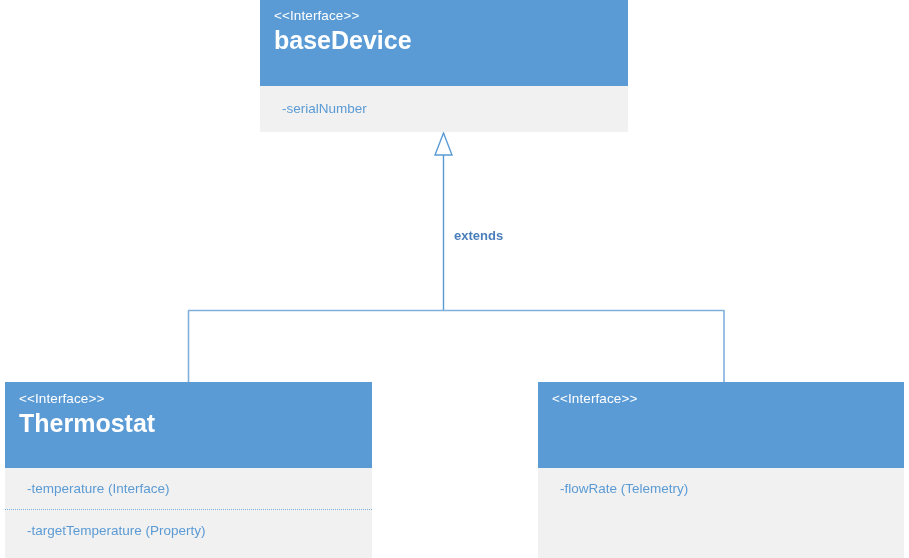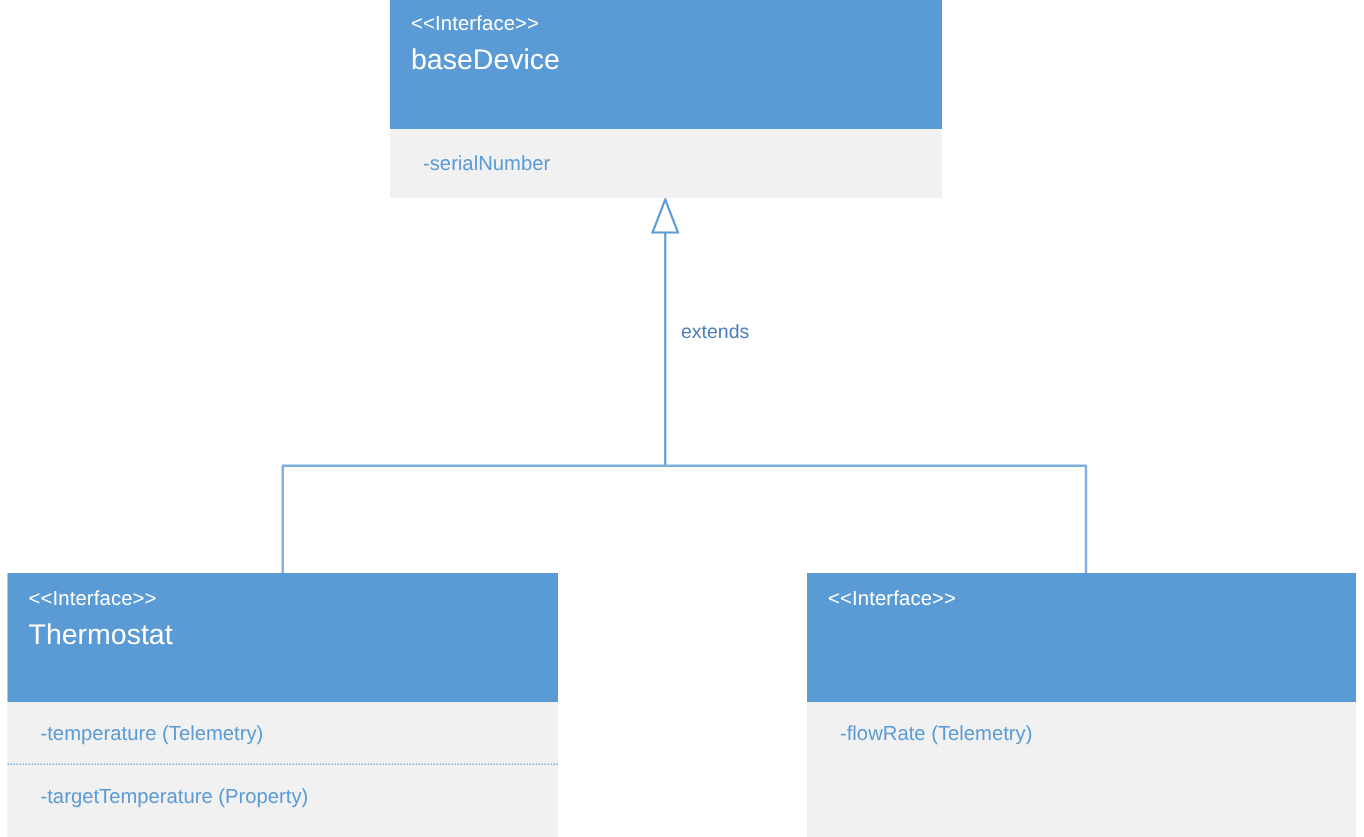--- a/index.html
+++ b/index.html
@@ -47,24 +47,25 @@
     padding: 6px 14px 16px 14px;
   }
   .uml-stereotype {
     font-size: 13.5px;
     line-height: 22px;
     color: #ffffff;
     letter-spacing: 0.1px;
     white-space: nowrap;
   }
   .uml-name {
-    font-size: 19px;
+    font-size: 25px;
     line-height: 27px;
     color: #ffffff;
     white-space: nowrap;
+    font-weight: bold;
   }
   .uml-body {
     box-sizing: border-box;
     background: #f1f1f1;
   }
   .uml-attr {
     box-sizing: border-box;
     font-size: 13.5px;
     line-height: 41px;
     height: 41px;
@@ -111,21 +112,22 @@
   
   .edge-label {
     position: absolute;
     font-size: 13px;
     line-height: 16px;
     color: #4a7ebb;
     white-space: nowrap;
   }
   #label-extends {
     left: 454px;
-    top: 213px;
+    top: 228px;
+    font-weight: bold;
   }
 </style>
 </head>
 <body>
 
 <div id="canvas">
 
   <svg id="connectors" viewBox="0 0 909 558" width="909" height="558">
 
     <polygon points="443.5,133 452,155 435,155" fill="#ffffff" stroke="#5b9bd5" stroke-width="1.4" stroke-linejoin="miter"></polygon>
@@ -150,21 +152,21 @@
       <div class="uml-attr">-serialNumber</div>
     </div>
   </div>
 
   <div class="uml-class" id="class-thermostat">
     <div class="uml-header">
       <div class="uml-stereotype">&lt;&lt;Interface&gt;&gt;</div>
       <div class="uml-name">Thermostat</div>
     </div>
     <div class="uml-body">
-      <div class="uml-attr">-temperature (Telemetry)</div>
+      <div class="uml-attr">-temperature (Interface)</div>
       <div class="uml-attr">-targetTemperature (Property)</div>
     </div>
   </div>
 
   <div class="uml-class" id="class-flowcontroller">
     <div class="uml-header">
       <div class="uml-stereotype">&lt;&lt;Interface&gt;&gt;</div>
     </div>
     <div class="uml-body">
       <div class="uml-attr">-flowRate (Telemetry)</div>

